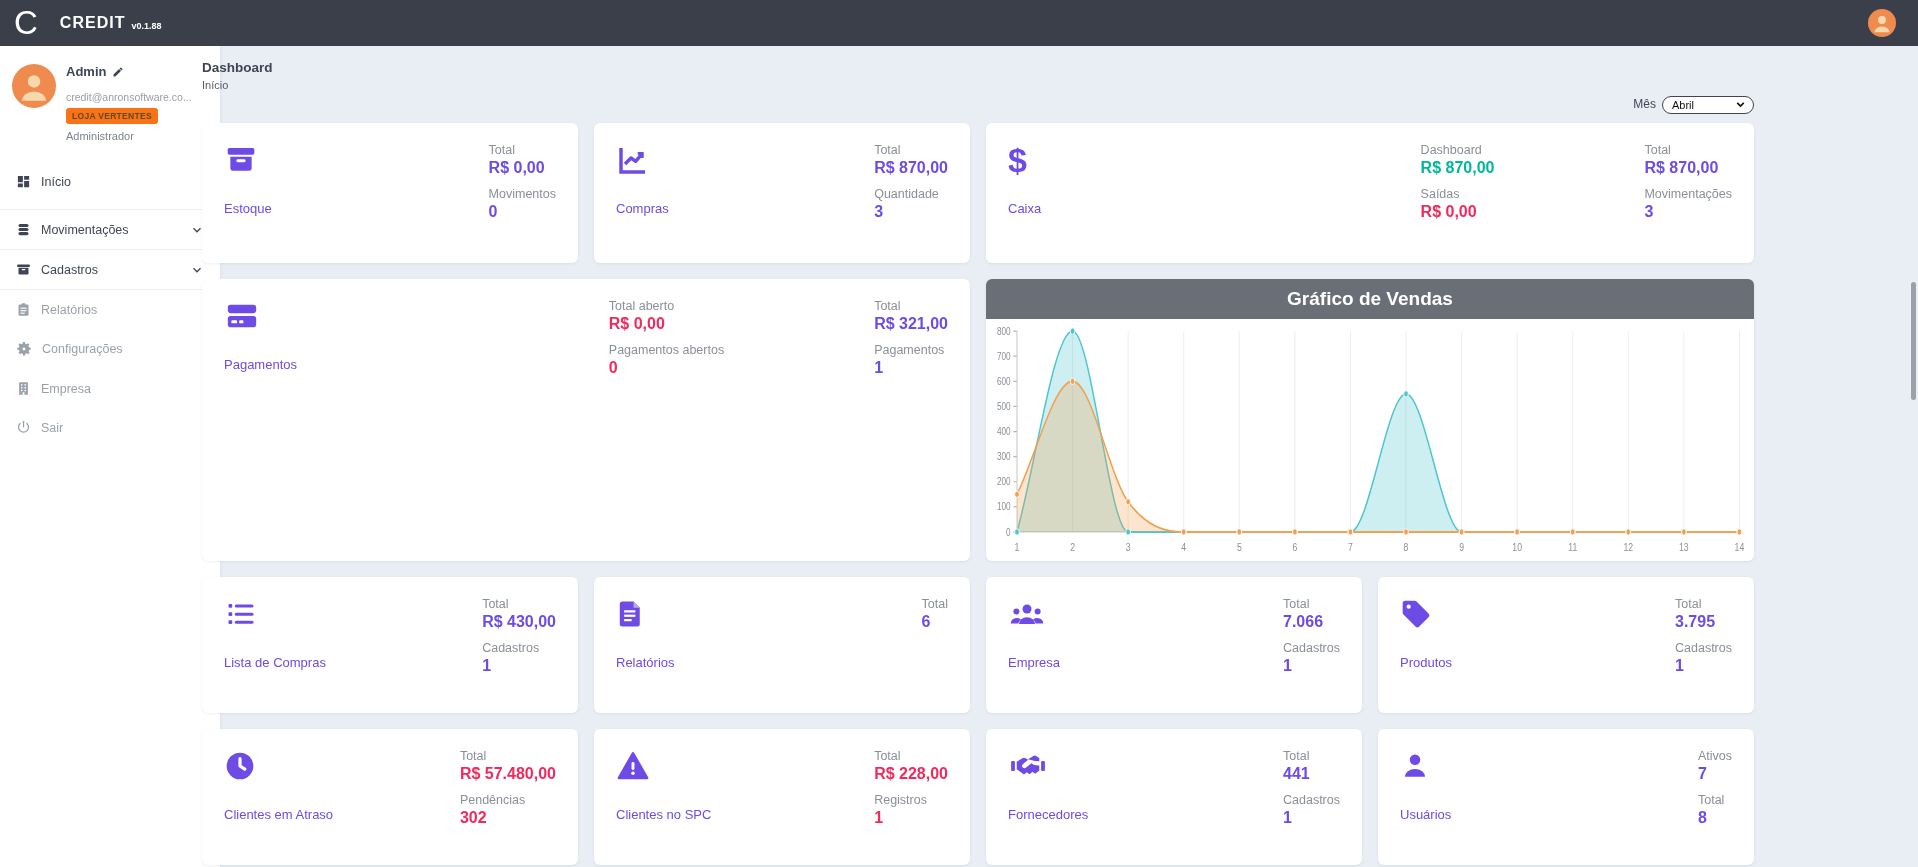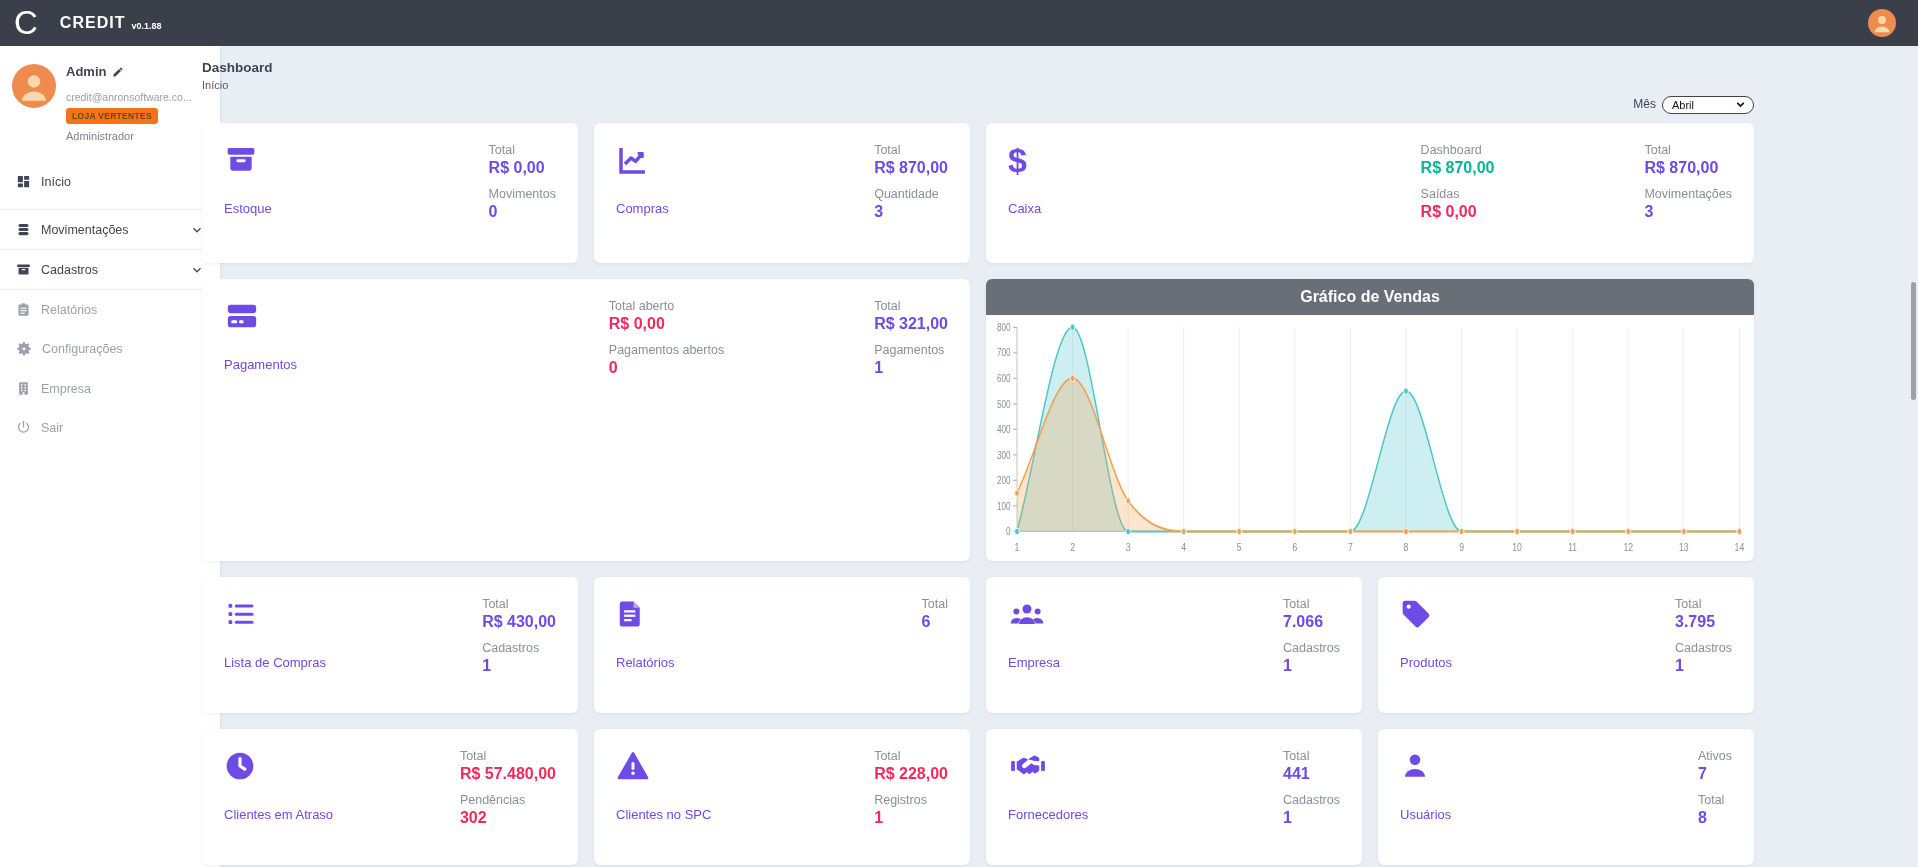--- a/index.html
+++ b/index.html
@@ -49,21 +49,21 @@
   .card-icon{ color:var(--purple); height:34px; display:flex; align-items:center;}
   .dollar{ font-size:34px; font-weight:bold; color:var(--purple); line-height:34px;}
   .card-title{ font-size:13px; color:var(--purple); font-weight:500;}
   .card-stats{ display:flex; gap:150px; }
   .stat{ margin-bottom:10px;}
   .stat-label{ font-size:12.5px; color:var(--gray);}
   .stat-value{ font-size:16px; font-weight:bold; margin-top:2px;}
   .v-purple{ color:var(--purple);} .v-green{ color:var(--green);} .v-red{ color:var(--red);}
   
   .chart-card{ background:var(--cardbg); border-radius:6px; box-shadow:0 1px 3px rgba(40,50,80,.08); overflow:hidden; display:flex; flex-direction:column;}
-  .chart-header{ background:#6a6e76; color:#fff; font-size:16px; font-weight:bold; text-align:center; padding:9px 0;}
+  .chart-header{ background:#6a6e76; color:#fff; font-size:19px; font-weight:bold; text-align:center; padding:9px 0;}
   .legend{ display:flex; justify-content:center; gap:18px; margin-top:12px;}
   .legend-item{ display:flex; align-items:center; gap:6px; font-size:10px; color:#555b66; cursor:pointer;}
   .swatch{ width:28px; height:11px; border:1.5px solid; }
   .sw-0{ border-color:#4ec6cc; background:rgba(78,198,204,.30);}
   .sw-1{ border-color:#f0a254; background:rgba(240,162,84,.30);}
   .chart-card svg{ flex:1; width:100%; }
   
   .scroll-thumb{ position:absolute; right:2px; top:282px; width:5px; height:118px; background:#9ba1ab; border-radius:3px; cursor:pointer;}
 </style>
 </head>

